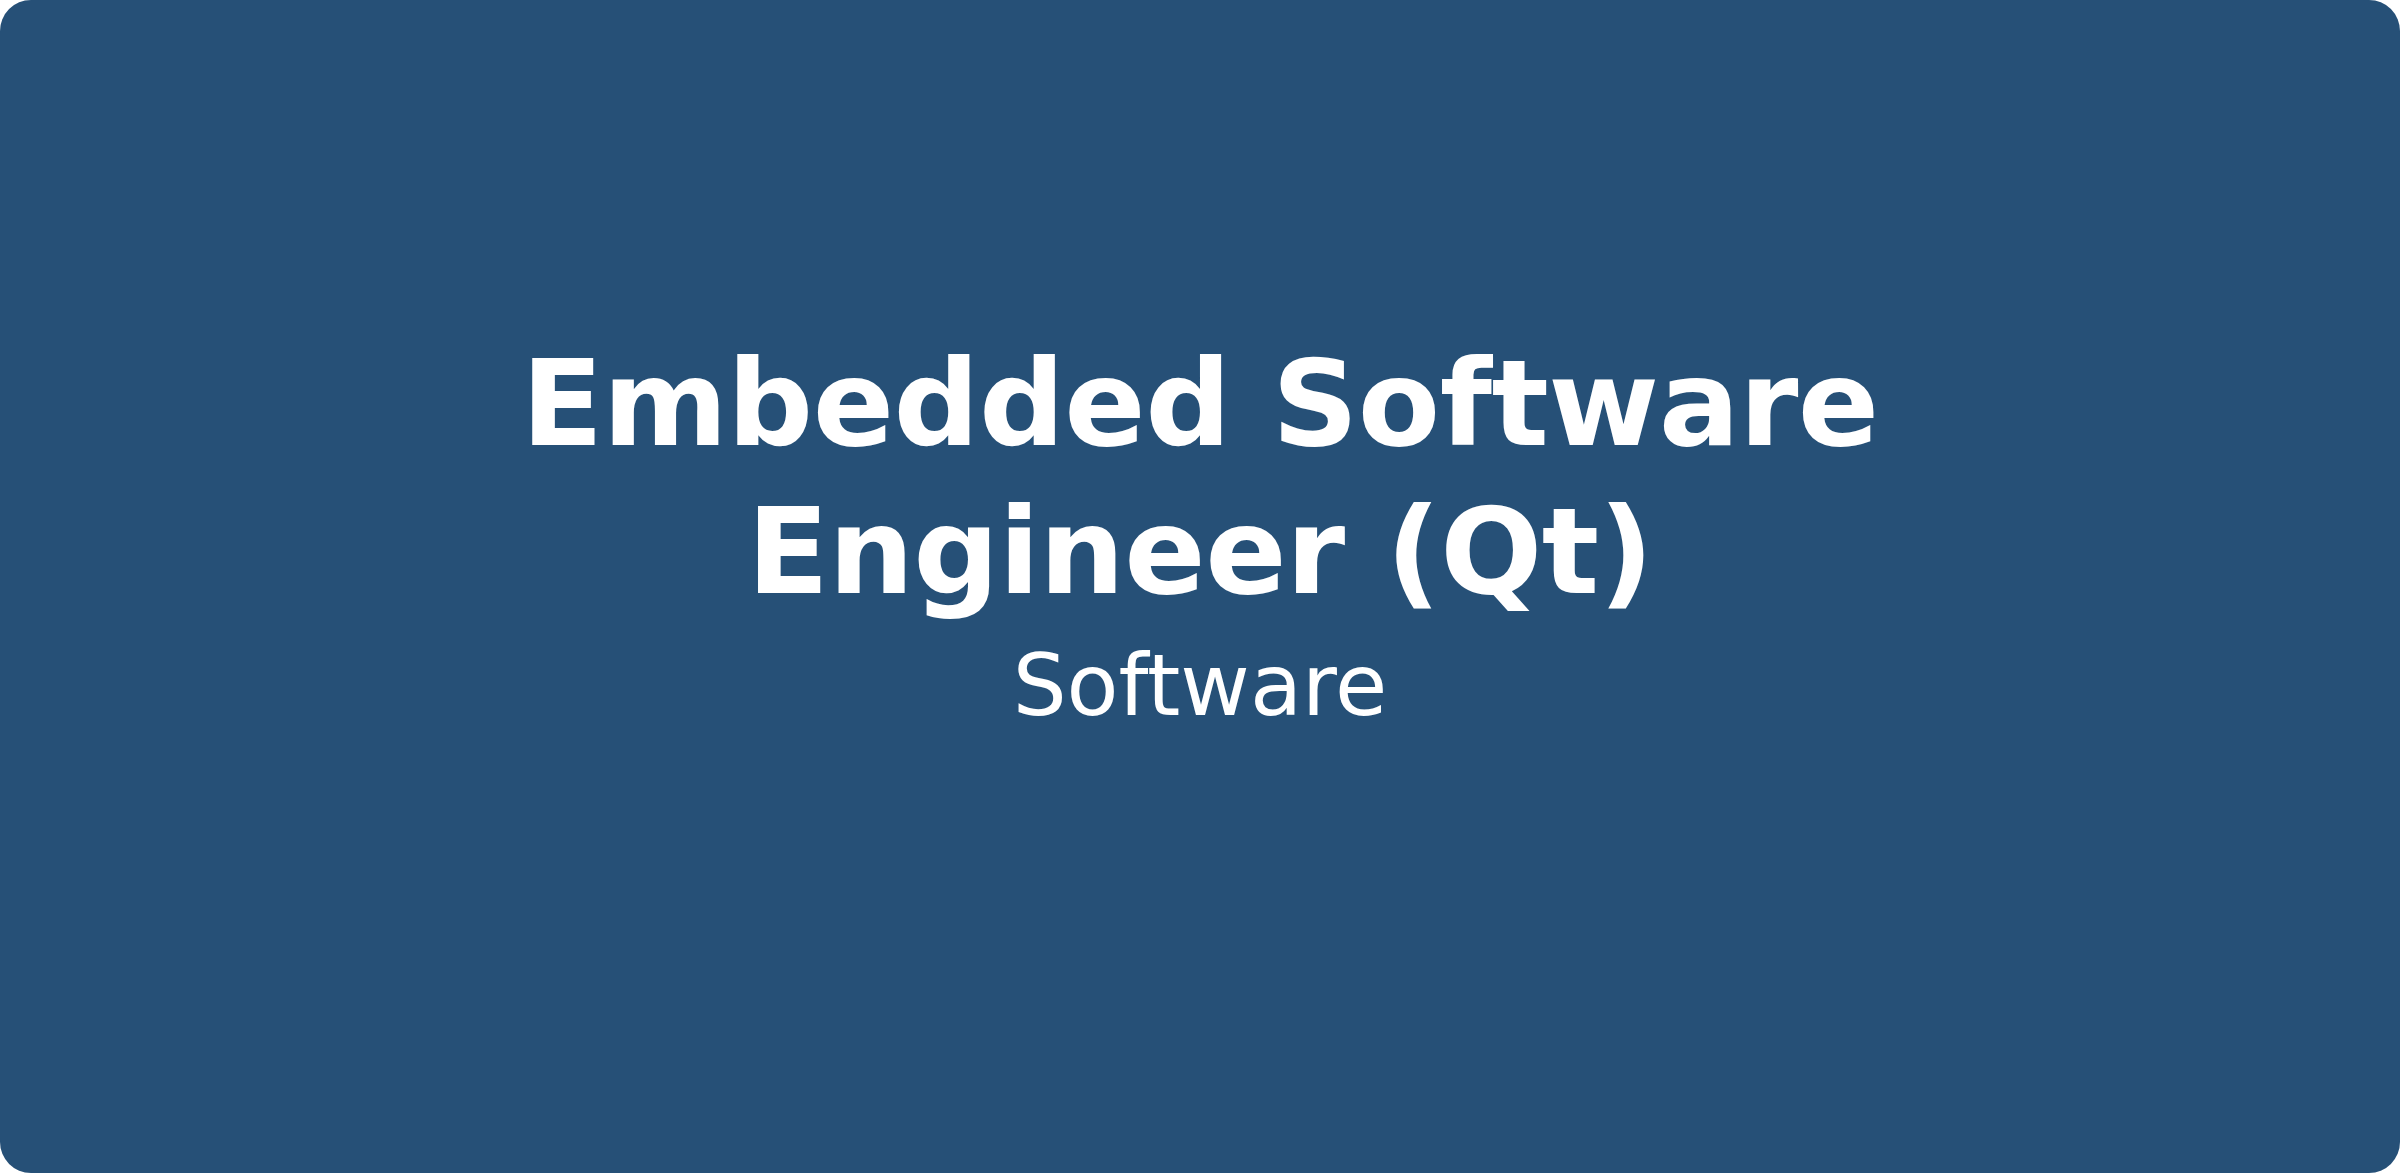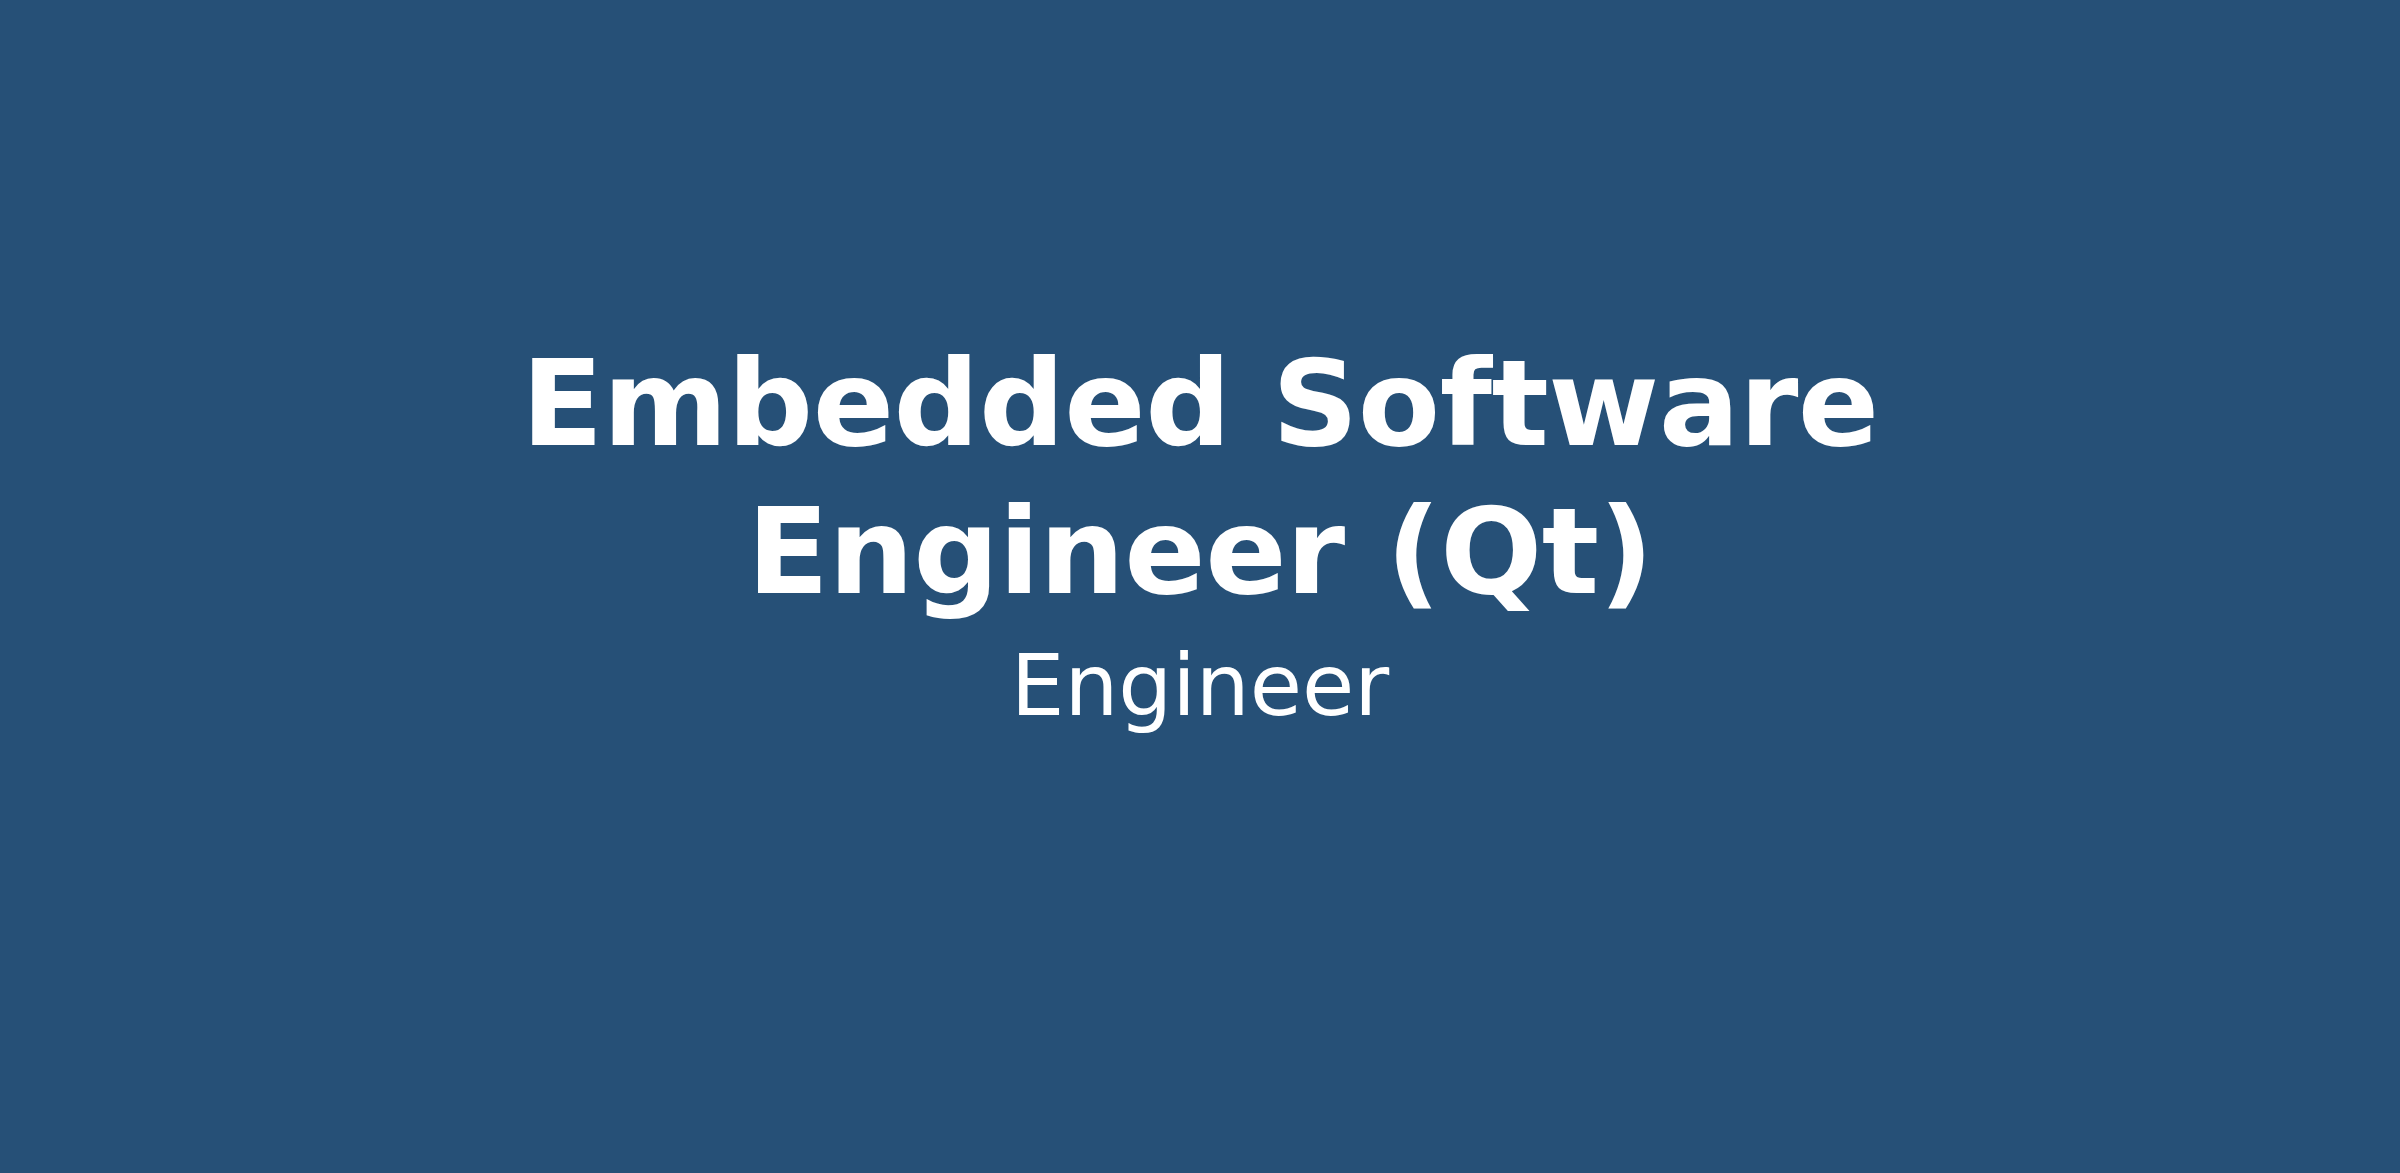--- a/index.html
+++ b/index.html
@@ -57,23 +57,23 @@
     font-size: 85px;
     font-weight: normal;
     line-height: 100px;
     letter-spacing: 0px;
     text-align: center;
   }
 </style>
 </head>
 <body>
 
-<div class="banner" style="background-color: rgb(38, 80, 119); color: rgb(255, 255, 255);">
+<div class="banner" style="background-color: rgb(38, 80, 119); color: rgb(255, 255, 255); border-radius: 31px;">
 
   <div class="banner-content">
 
     <h1 class="job-title">Embedded Software Engineer (Qt)</h1>
 
-    <p class="job-location">Engineer</p>
+    <p class="job-location">Software</p>
 
   </div>
 
 </div>
 
 </body></html>

